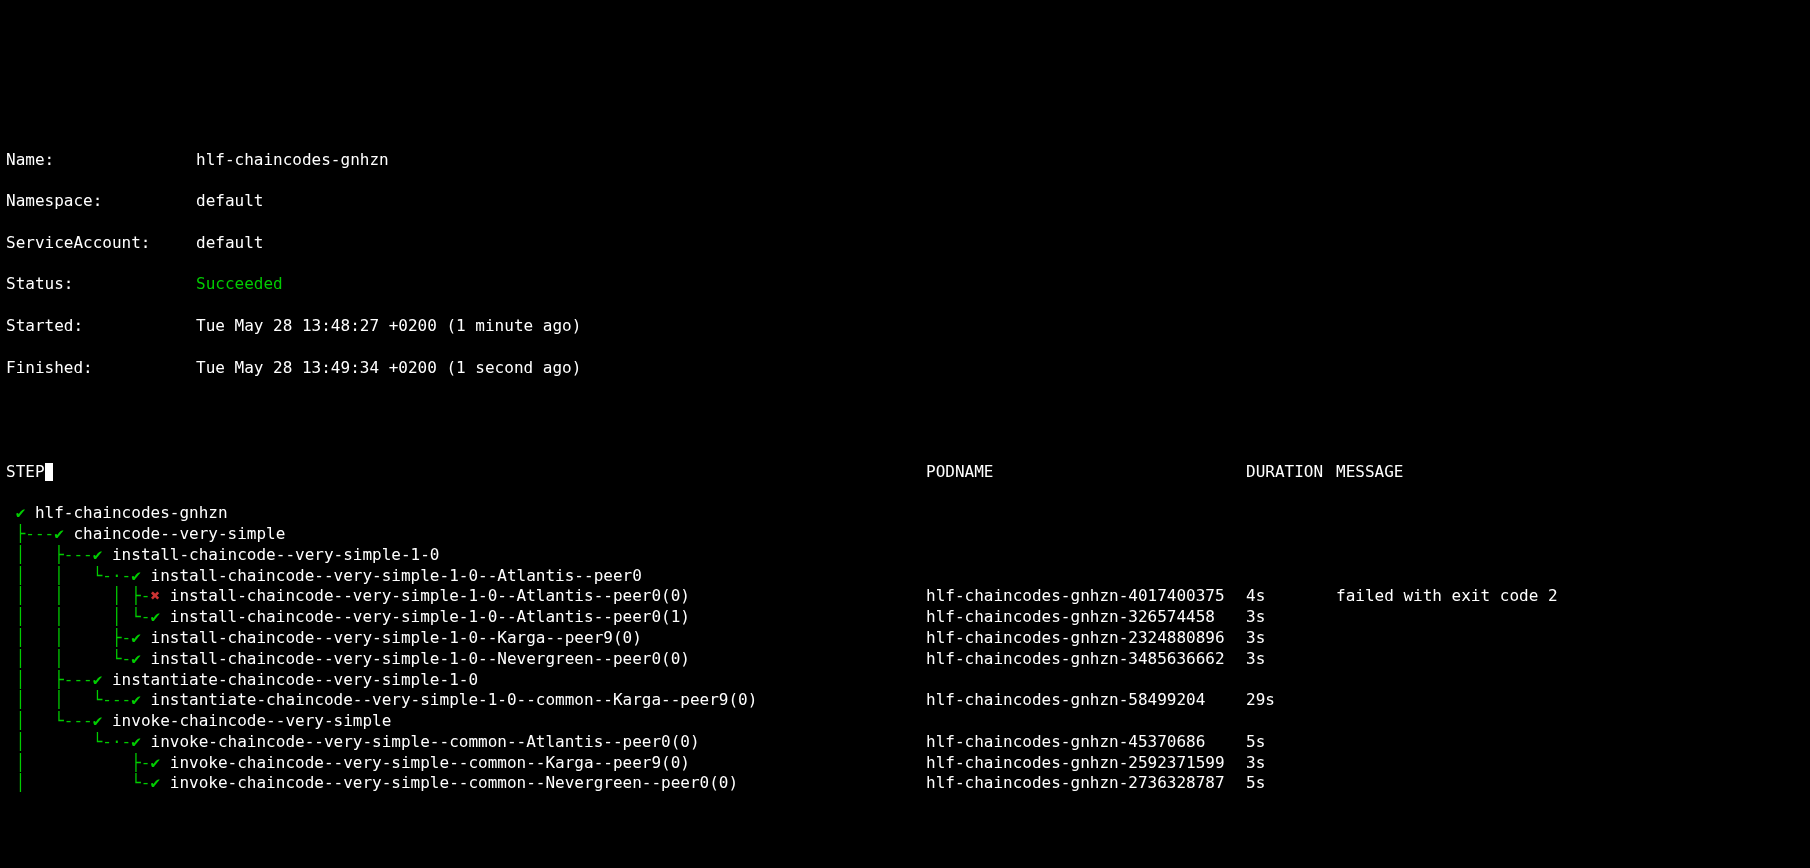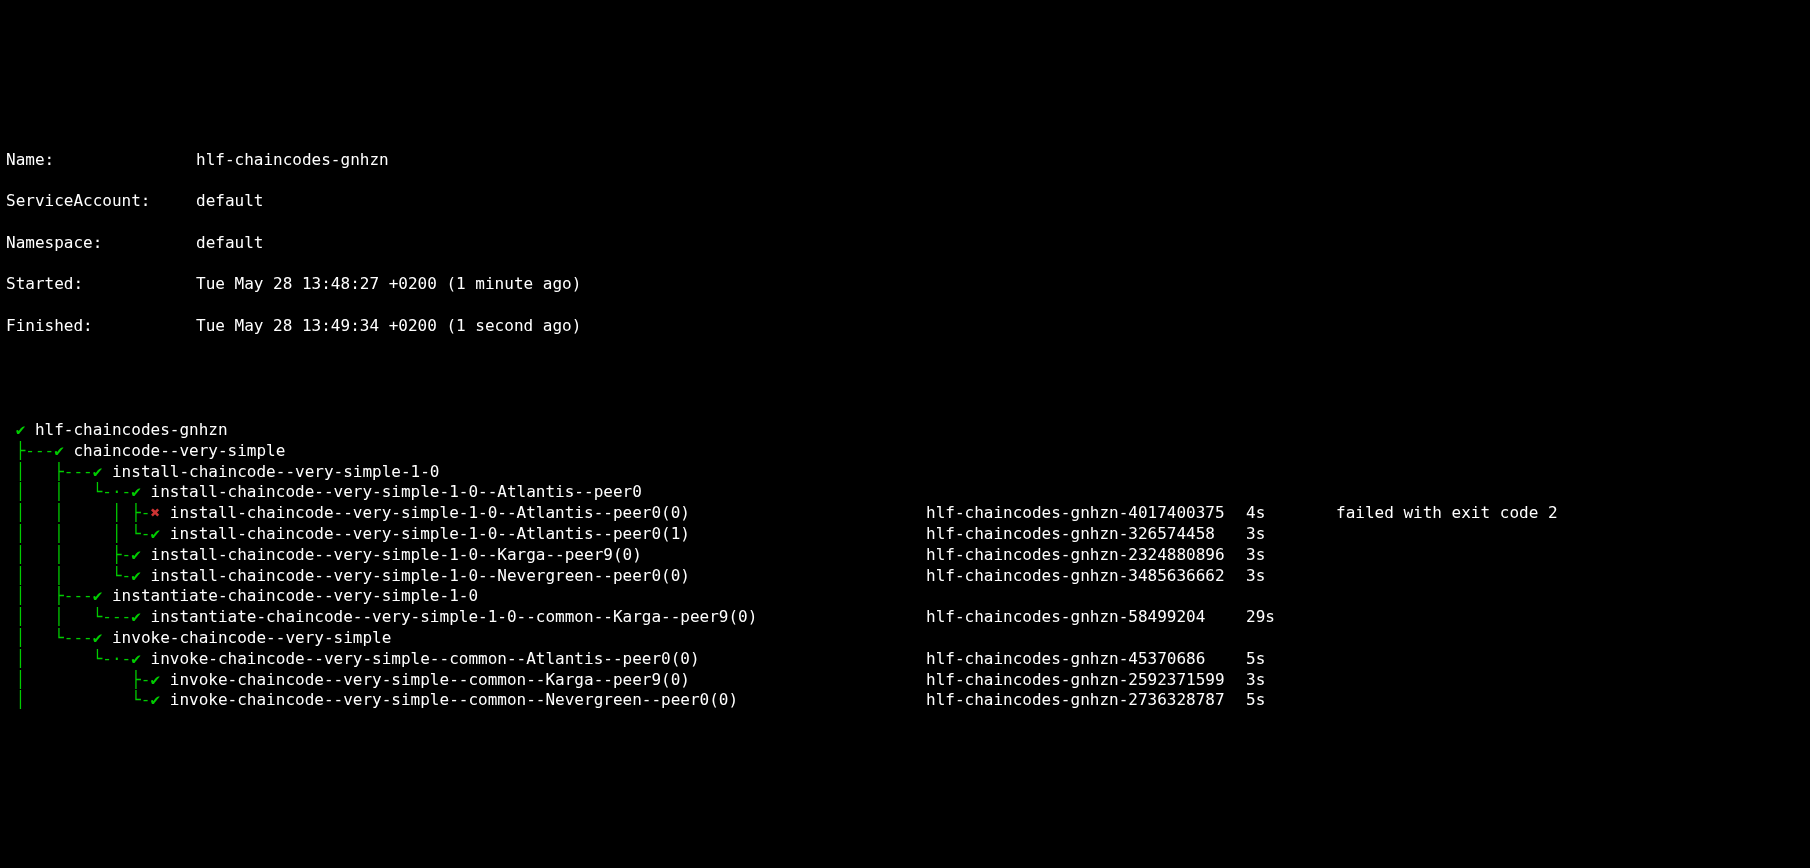--- a/index.html
+++ b/index.html
@@ -37,22 +37,26 @@
   }
 </style>
 </head>
 <body>
 <div class="terminal">
 
 
 
 <div>
 <div><span class="meta-label">Name:</span><span>hlf-chaincodes-gnhzn</span></div>
+<div><span class="meta-label">Namespace:</span><span>default</span></div>
 <div><span class="meta-label">ServiceAccount:</span><span>default</span></div>
-<div><span class="meta-label">Namespace:</span><span>default</span></div>
+<div><span class="meta-label">Status:</span><span class="green">Succeeded</span></div>
 <div><span class="meta-label">Started:</span><span>Tue May 28 13:48:27 +0200 (1 minute ago)</span></div>
 <div><span class="meta-label">Finished:</span><span>Tue May 28 13:49:34 +0200 (1 second ago)</span></div>
 </div>
 <div>&nbsp;</div>
+<div class="row">
+<span class="col-step"><span>STEP</span><span class="cursor"></span></span><span class="col-pod">PODNAME</span><span class="col-dur">DURATION</span><span class="col-msg">MESSAGE</span>
+</div>
 <div id="tree"><div class="row"><span class="col-step"><span class="green"> </span><span class="green">✔</span><span> </span><span class="white">hlf-chaincodes-gnhzn</span></span><span class="col-pod"></span><span class="col-dur"></span><span class="col-msg"></span></div><div class="row"><span class="col-step"><span class="green"> ├---</span><span class="green">✔</span><span> </span><span class="white">chaincode--very-simple</span></span><span class="col-pod"></span><span class="col-dur"></span><span class="col-msg"></span></div><div class="row"><span class="col-step"><span class="green"> │   ├---</span><span class="green">✔</span><span> </span><span class="white">install-chaincode--very-simple-1-0</span></span><span class="col-pod"></span><span class="col-dur"></span><span class="col-msg"></span></div><div class="row"><span class="col-step"><span class="green"> │   │   └-·-</span><span class="green">✔</span><span> </span><span class="white">install-chaincode--very-simple-1-0--Atlantis--peer0</span></span><span class="col-pod"></span><span class="col-dur"></span><span class="col-msg"></span></div><div class="row"><span class="col-step"><span class="green"> │   │     │ ├-</span><span class="red">✖</span><span> </span><span class="white">install-chaincode--very-simple-1-0--Atlantis--peer0(0)</span></span><span class="col-pod">hlf-chaincodes-gnhzn-4017400375</span><span class="col-dur">4s</span><span class="col-msg">failed with exit code 2</span></div><div class="row"><span class="col-step"><span class="green"> │   │     │ └-</span><span class="green">✔</span><span> </span><span class="white">install-chaincode--very-simple-1-0--Atlantis--peer0(1)</span></span><span class="col-pod">hlf-chaincodes-gnhzn-326574458</span><span class="col-dur">3s</span><span class="col-msg"></span></div><div class="row"><span class="col-step"><span class="green"> │   │     ├-</span><span class="green">✔</span><span> </span><span class="white">install-chaincode--very-simple-1-0--Karga--peer9(0)</span></span><span class="col-pod">hlf-chaincodes-gnhzn-2324880896</span><span class="col-dur">3s</span><span class="col-msg"></span></div><div class="row"><span class="col-step"><span class="green"> │   │     └-</span><span class="green">✔</span><span> </span><span class="white">install-chaincode--very-simple-1-0--Nevergreen--peer0(0)</span></span><span class="col-pod">hlf-chaincodes-gnhzn-3485636662</span><span class="col-dur">3s</span><span class="col-msg"></span></div><div class="row"><span class="col-step"><span class="green"> │   ├---</span><span class="green">✔</span><span> </span><span class="white">instantiate-chaincode--very-simple-1-0</span></span><span class="col-pod"></span><span class="col-dur"></span><span class="col-msg"></span></div><div class="row"><span class="col-step"><span class="green"> │   │   └---</span><span class="green">✔</span><span> </span><span class="white">instantiate-chaincode--very-simple-1-0--common--Karga--peer9(0)</span></span><span class="col-pod">hlf-chaincodes-gnhzn-58499204</span><span class="col-dur">29s</span><span class="col-msg"></span></div><div class="row"><span class="col-step"><span class="green"> │   └---</span><span class="green">✔</span><span> </span><span class="white">invoke-chaincode--very-simple</span></span><span class="col-pod"></span><span class="col-dur"></span><span class="col-msg"></span></div><div class="row"><span class="col-step"><span class="green"> │       └-·-</span><span class="green">✔</span><span> </span><span class="white">invoke-chaincode--very-simple--common--Atlantis--peer0(0)</span></span><span class="col-pod">hlf-chaincodes-gnhzn-45370686</span><span class="col-dur">5s</span><span class="col-msg"></span></div><div class="row"><span class="col-step"><span class="green"> │           ├-</span><span class="green">✔</span><span> </span><span class="white">invoke-chaincode--very-simple--common--Karga--peer9(0)</span></span><span class="col-pod">hlf-chaincodes-gnhzn-2592371599</span><span class="col-dur">3s</span><span class="col-msg"></span></div><div class="row"><span class="col-step"><span class="green"> │           └-</span><span class="green">✔</span><span> </span><span class="white">invoke-chaincode--very-simple--common--Nevergreen--peer0(0)</span></span><span class="col-pod">hlf-chaincodes-gnhzn-2736328787</span><span class="col-dur">5s</span><span class="col-msg"></span></div></div>
 </div>
 
 
 
 </body></html>

